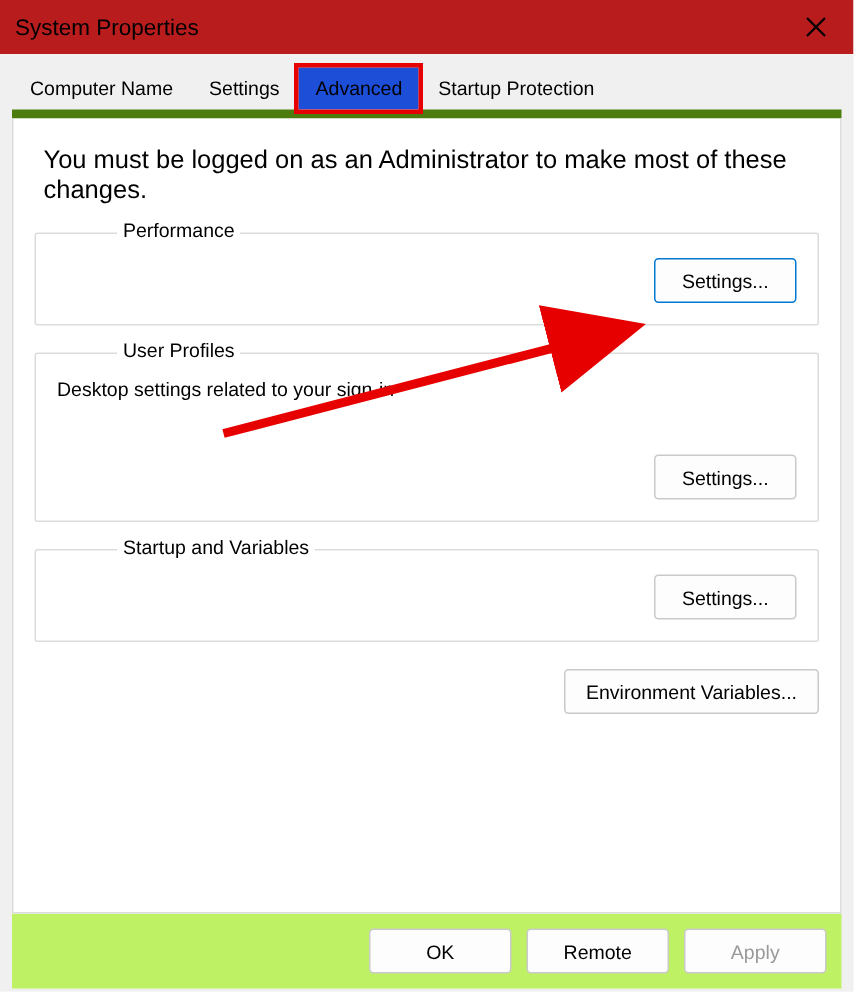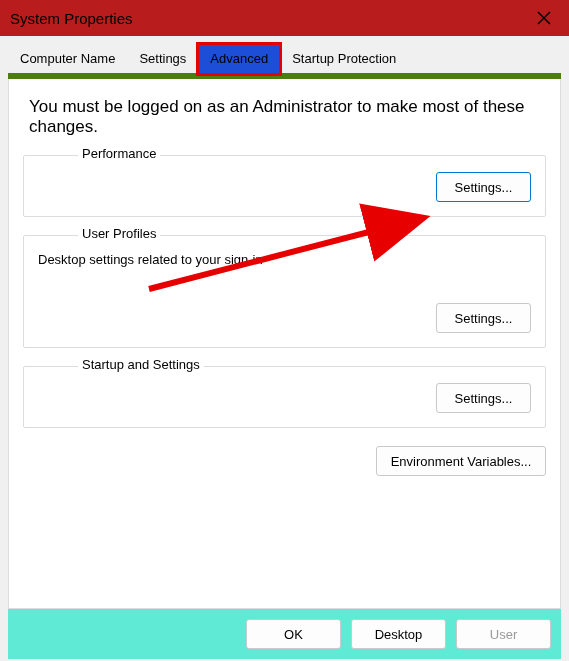--- a/index.html
+++ b/index.html
@@ -115,21 +115,21 @@
     .env-row {
       display: flex;
       justify-content: flex-end;
       padding-right: 0;
     }
     .footer-buttons {
       display: flex;
       justify-content: flex-end;
       gap: 10px;
       padding: 10px 10px 10px 10px;
-      background: #5eead4;
+      background: #bef264;
     }
     .win-button.disabled {
       color: #9a9a9a;
       cursor: default;
     }
     .arrow-overlay {
       position: absolute;
       pointer-events: none;
       z-index: 10;
     }
@@ -167,21 +167,21 @@
 
     <div class="group">
       <div class="group-legend">User Profiles</div>
       <div class="group-desc">Desktop settings related to your sign-in</div>
       <div class="group-btn-row">
         <button class="win-button">Settings...</button>
       </div>
     </div>
 
     <div class="group">
-      <div class="group-legend">Startup and Settings</div>
+      <div class="group-legend">Startup and Variables</div>
       <div class="group-btn-row">
         <button class="win-button">Settings...</button>
       </div>
     </div>
 
     <div class="env-row">
       <button class="win-button" style="min-width:170px">Environment Variables...</button>
     </div>
 
     <svg class="arrow-overlay" style="left:130px; top:120px; width:300px; height:100px;" viewBox="0 0 300 100">
@@ -190,16 +190,16 @@
           <polygon points="0,0 11,5 0,10" fill="#e60000"></polygon>
         </marker>
       </defs>
       <line x1="10" y1="90" x2="280" y2="20" stroke="#e60000" stroke-width="6" marker-end="url(#arrhead)"></line>
     </svg>
 
   </div>
 
   <div class="footer-buttons">
     <button class="win-button" style="min-width:95px">OK</button>
-    <button class="win-button" style="min-width:95px">Desktop</button>
-    <button class="win-button disabled" style="min-width:95px">User</button>
+    <button class="win-button" style="min-width:95px">Remote</button>
+    <button class="win-button disabled" style="min-width:95px">Apply</button>
   </div>
 </div>
 
 </body></html>

